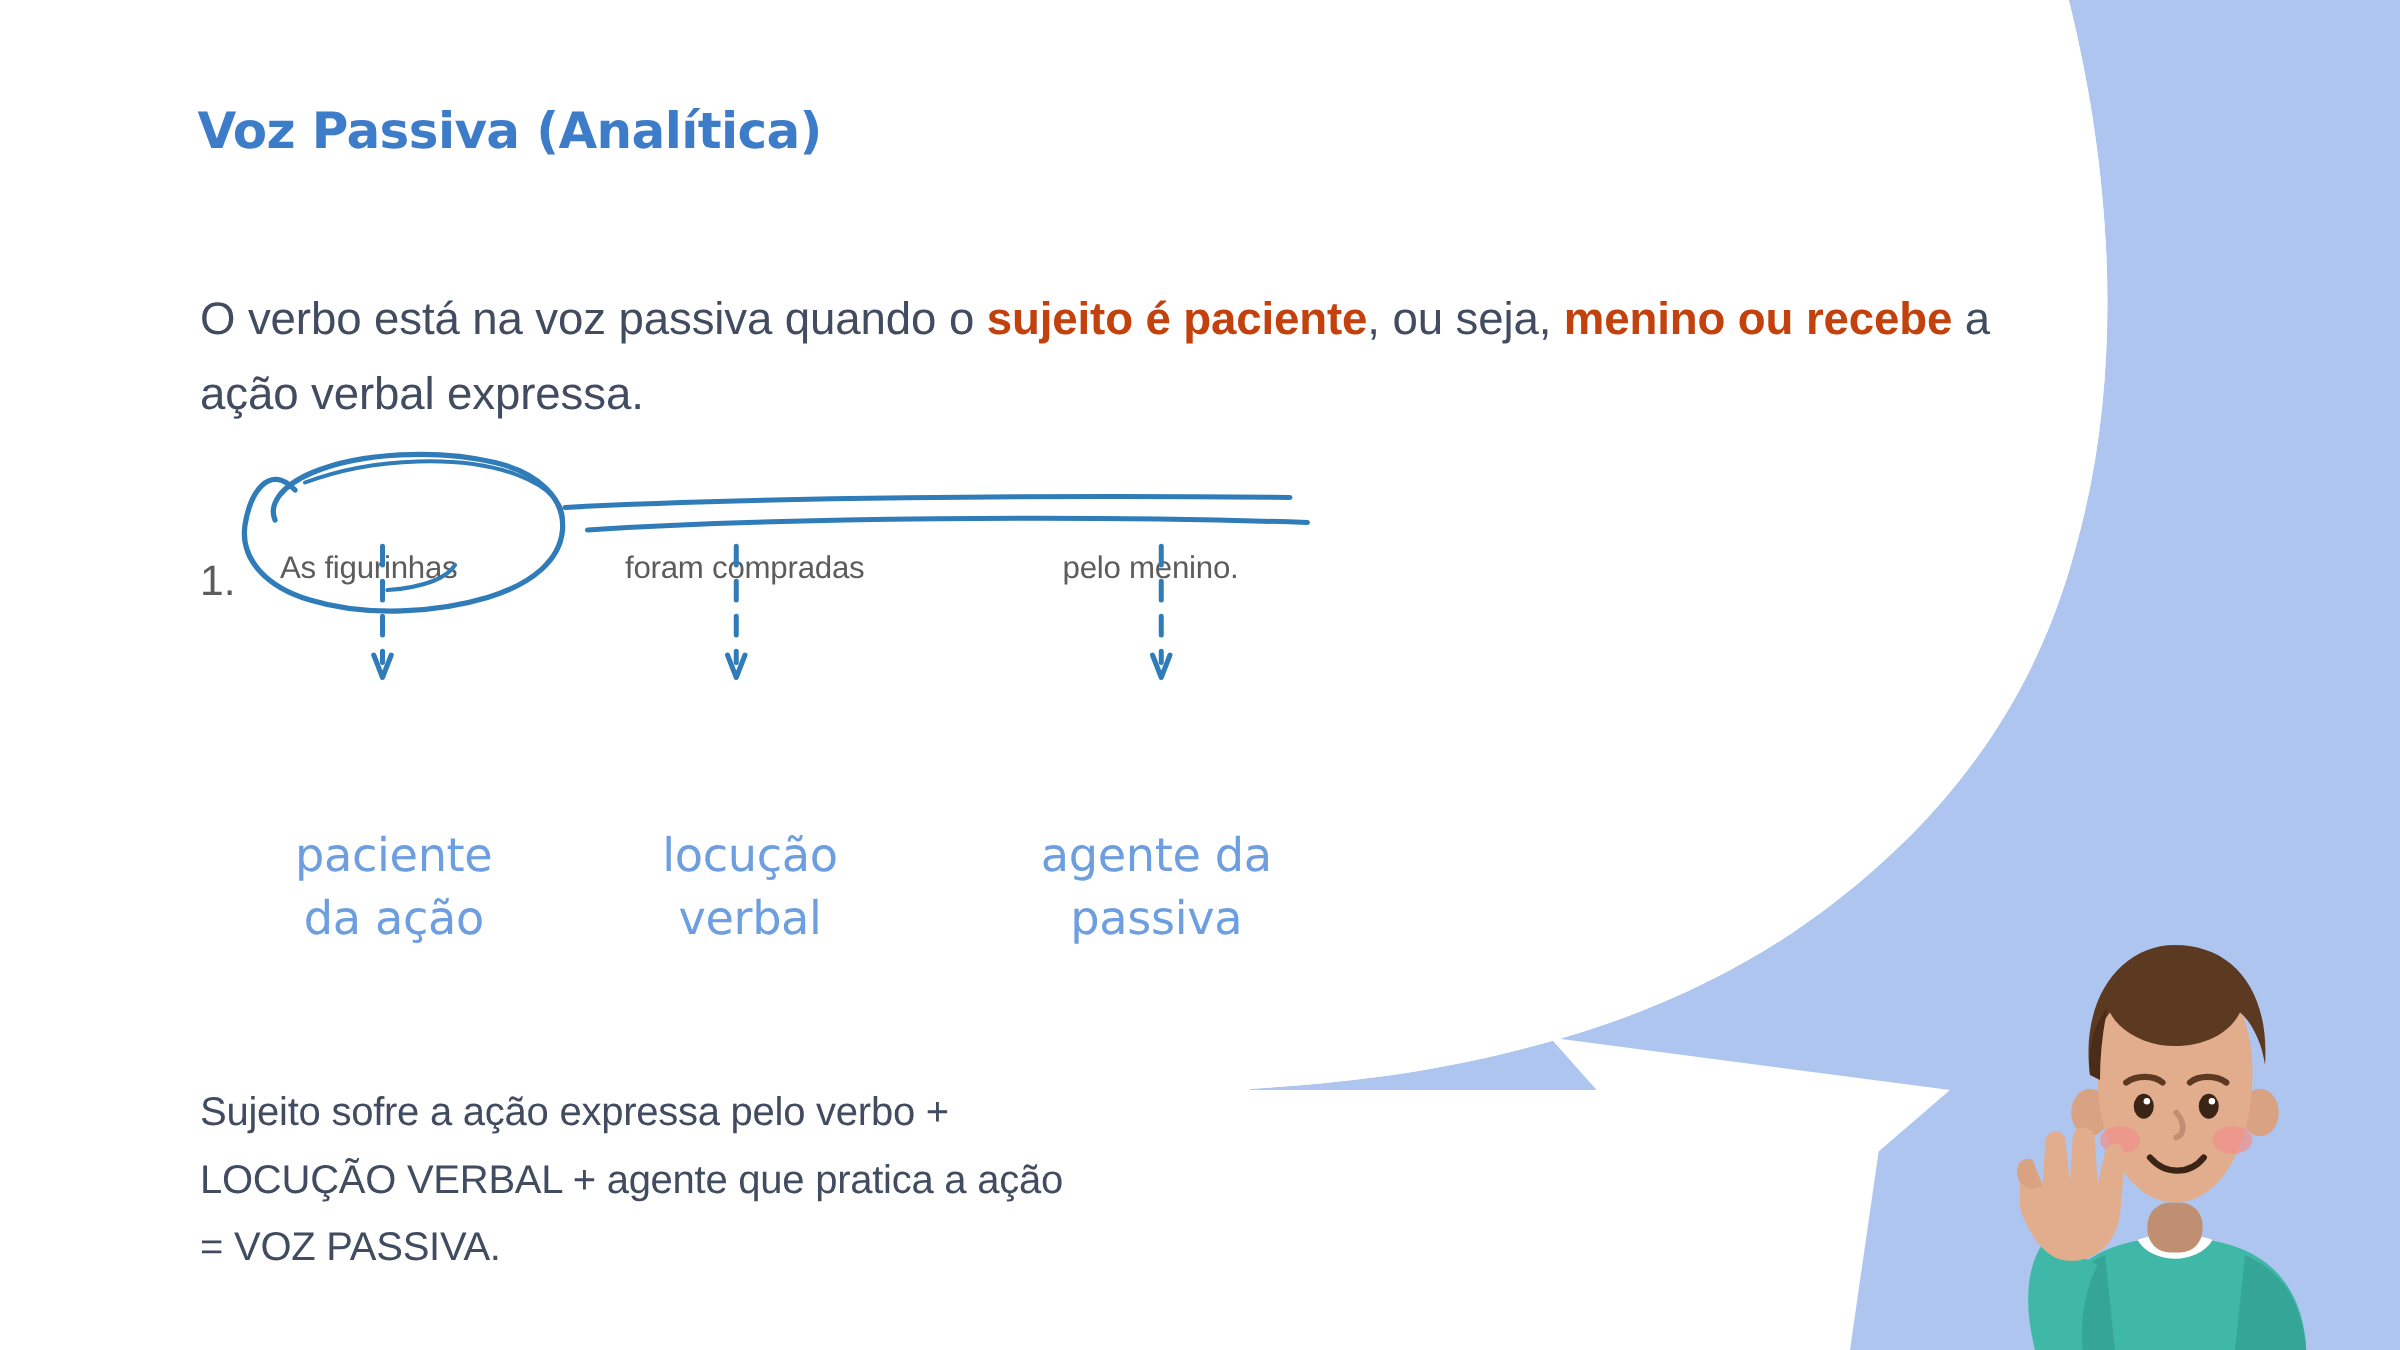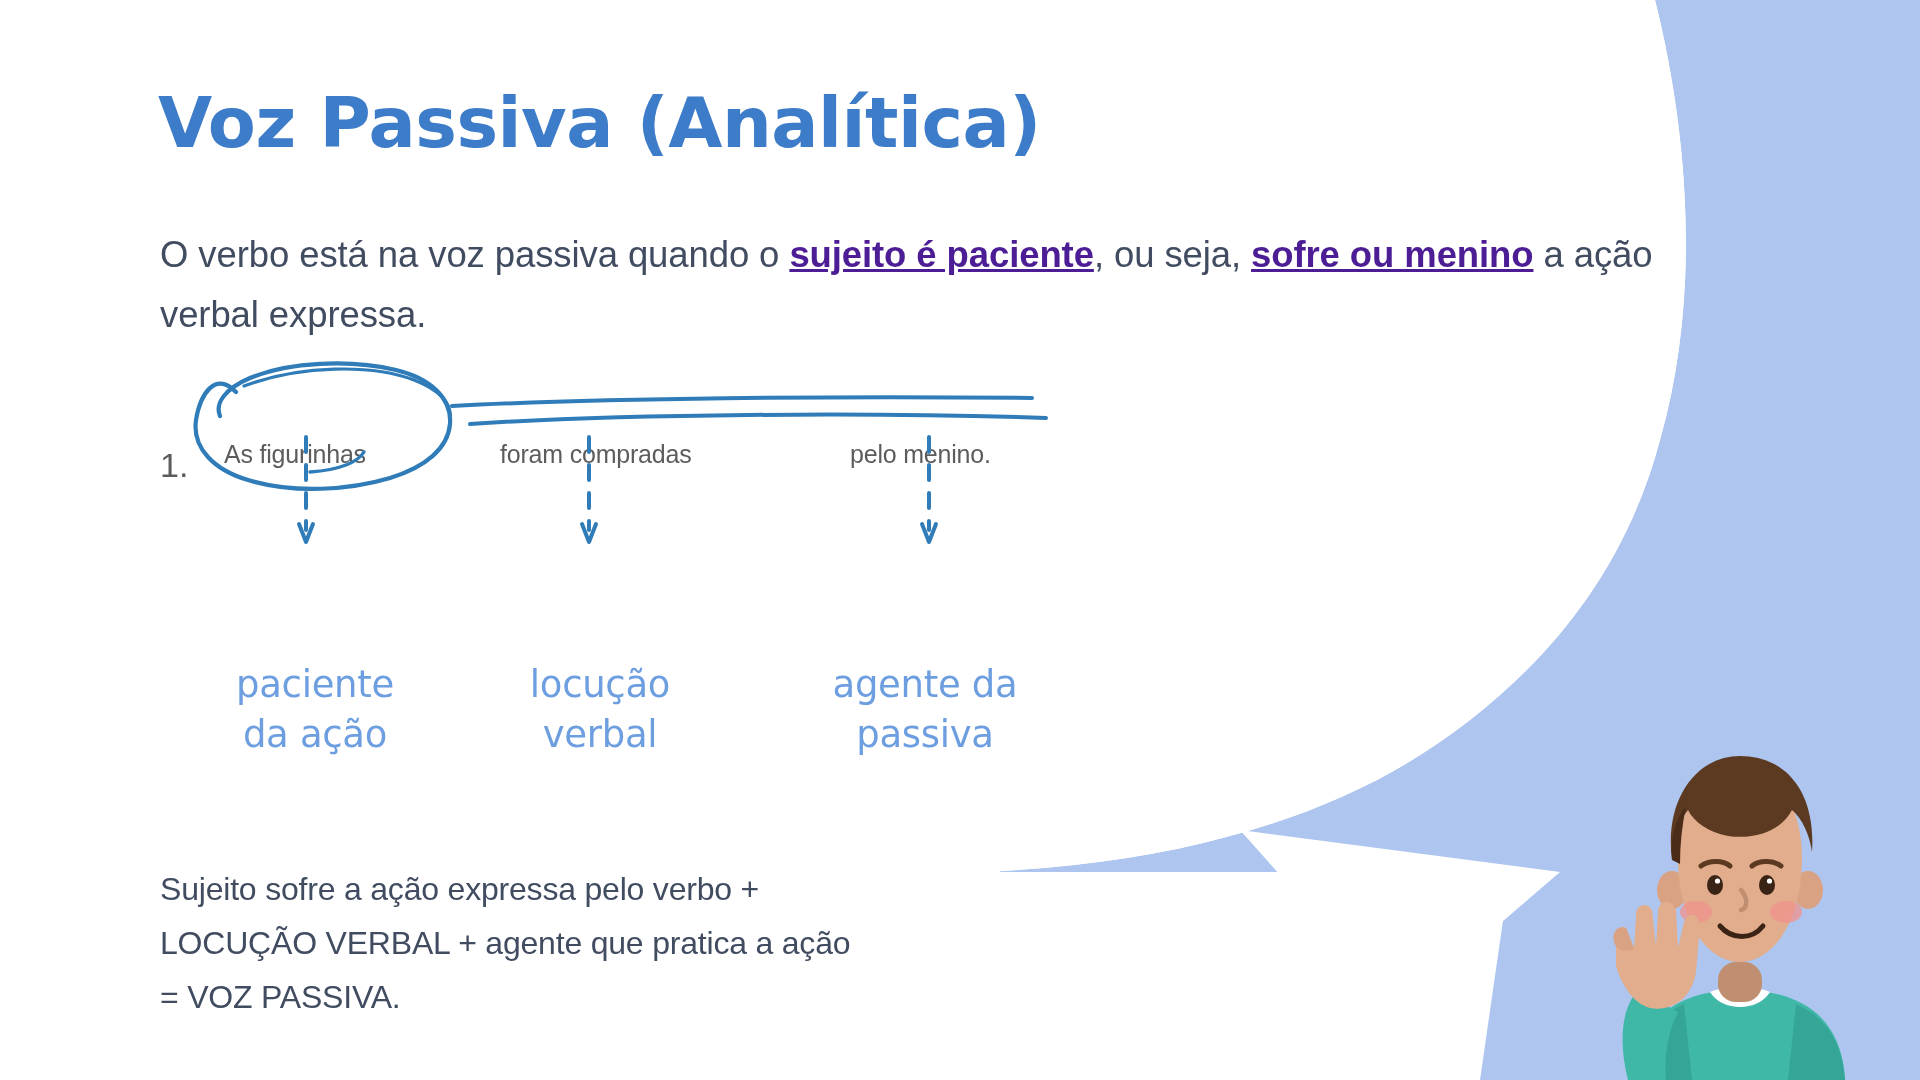--- a/index.html
+++ b/index.html
@@ -17,35 +17,35 @@
   }
   .bubble svg{display:block;}
 
   
   .content{position:absolute;left:0;top:0;width:1700px;height:1080px;}
 
   .title{
     position:absolute;left:158px;top:82px;
     font-family:"DejaVu Sans", sans-serif;
     font-weight:bold;
-    font-size:70px;
+    font-size:40px;
     letter-spacing:-0.5px;
     color:#3d7cc9;
     white-space:nowrap;
   }
 
   .definition{
     position:absolute;left:160px;top:225px;width:1520px;
     font-family:"Liberation Sans", sans-serif;
     font-size:36.5px;
     line-height:60px;
     color:#414c61;
     letter-spacing:-0.1px;
   }
-  .definition b{font-weight:bold;color:#4c1d95;text-decoration:underline;}
+  .definition b{font-weight:bold;color:#c2410c;}
 
   
   .example-wrap{position:absolute;left:160px;top:440px;width:1400px;height:60px;}
   .ex-num{
     position:absolute;left:0px;top:6px;
     font-family:"Liberation Sans", sans-serif;
     font-size:34px;color:#5c5c5c;
   }
   .ex-seg{
     position:absolute;top:0px;
@@ -113,21 +113,21 @@
                L700,872 L700,1080 L0,1080 Z" fill="#ffffff"></path>
       <path d="M1240,830 L1560,872 L1400,1010 Z" fill="#ffffff"></path>
       <path d="M0,860 L1000,860 L1000,1080 L0,1080 Z" fill="#ffffff"></path>
     </svg>
   </div>
 
   <div class="content">
 
     <div class="title">Voz Passiva (Analítica)</div>
 
-    <div class="definition"><span>O verbo está na voz passiva quando o </span><b>sujeito é paciente</b><span>, ou seja, </span><b>sofre ou menino</b><span> a ação verbal expressa.</span></div>
+    <div class="definition"><span>O verbo está na voz passiva quando o </span><b>sujeito é paciente</b><span>, ou seja, </span><b>menino ou recebe</b><span> a ação verbal expressa.</span></div>
 
     <div class="example-wrap">
       <span class="ex-num">1.</span>
       <span class="ex-seg ex-subject">As figurinhas</span>
       <span class="ex-seg ex-verb">foram compradas</span>
       <span class="ex-seg ex-rest"> pelo menino.</span>
     </div>
 
     <div class="anno">
       <svg width="1920" height="1080" viewBox="0 0 1920 1080" xmlns="http://www.w3.org/2000/svg">

